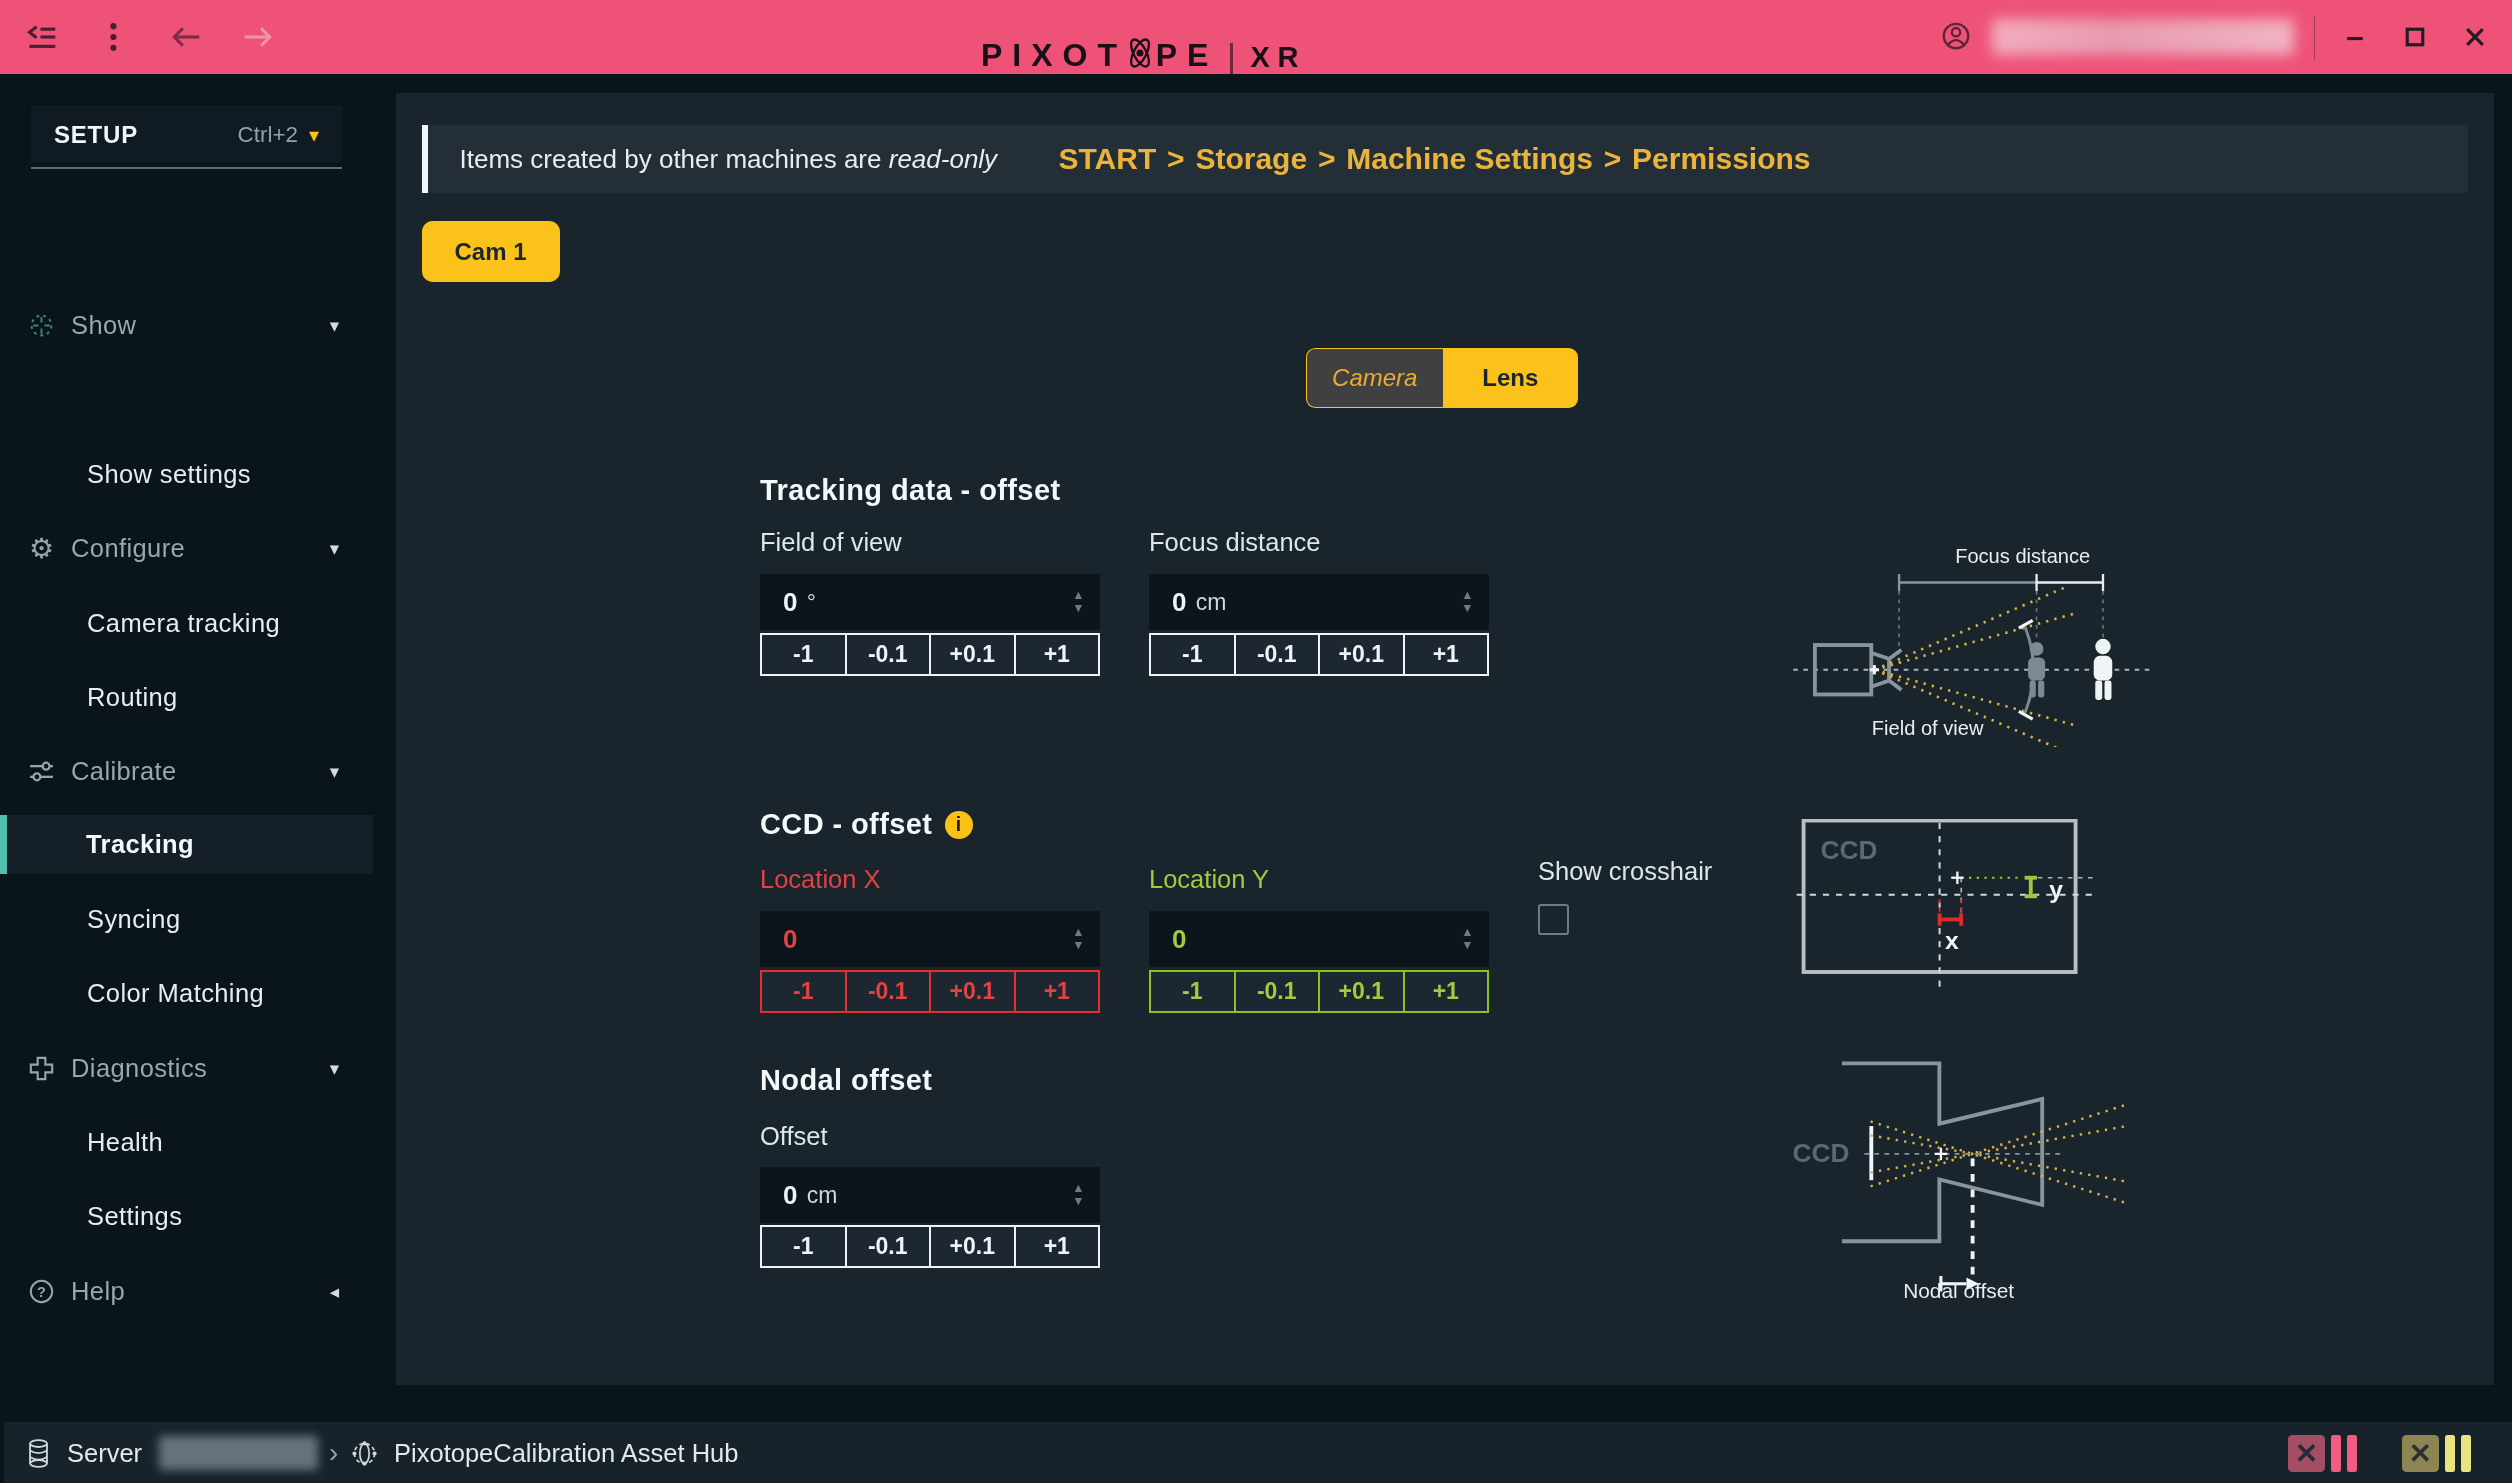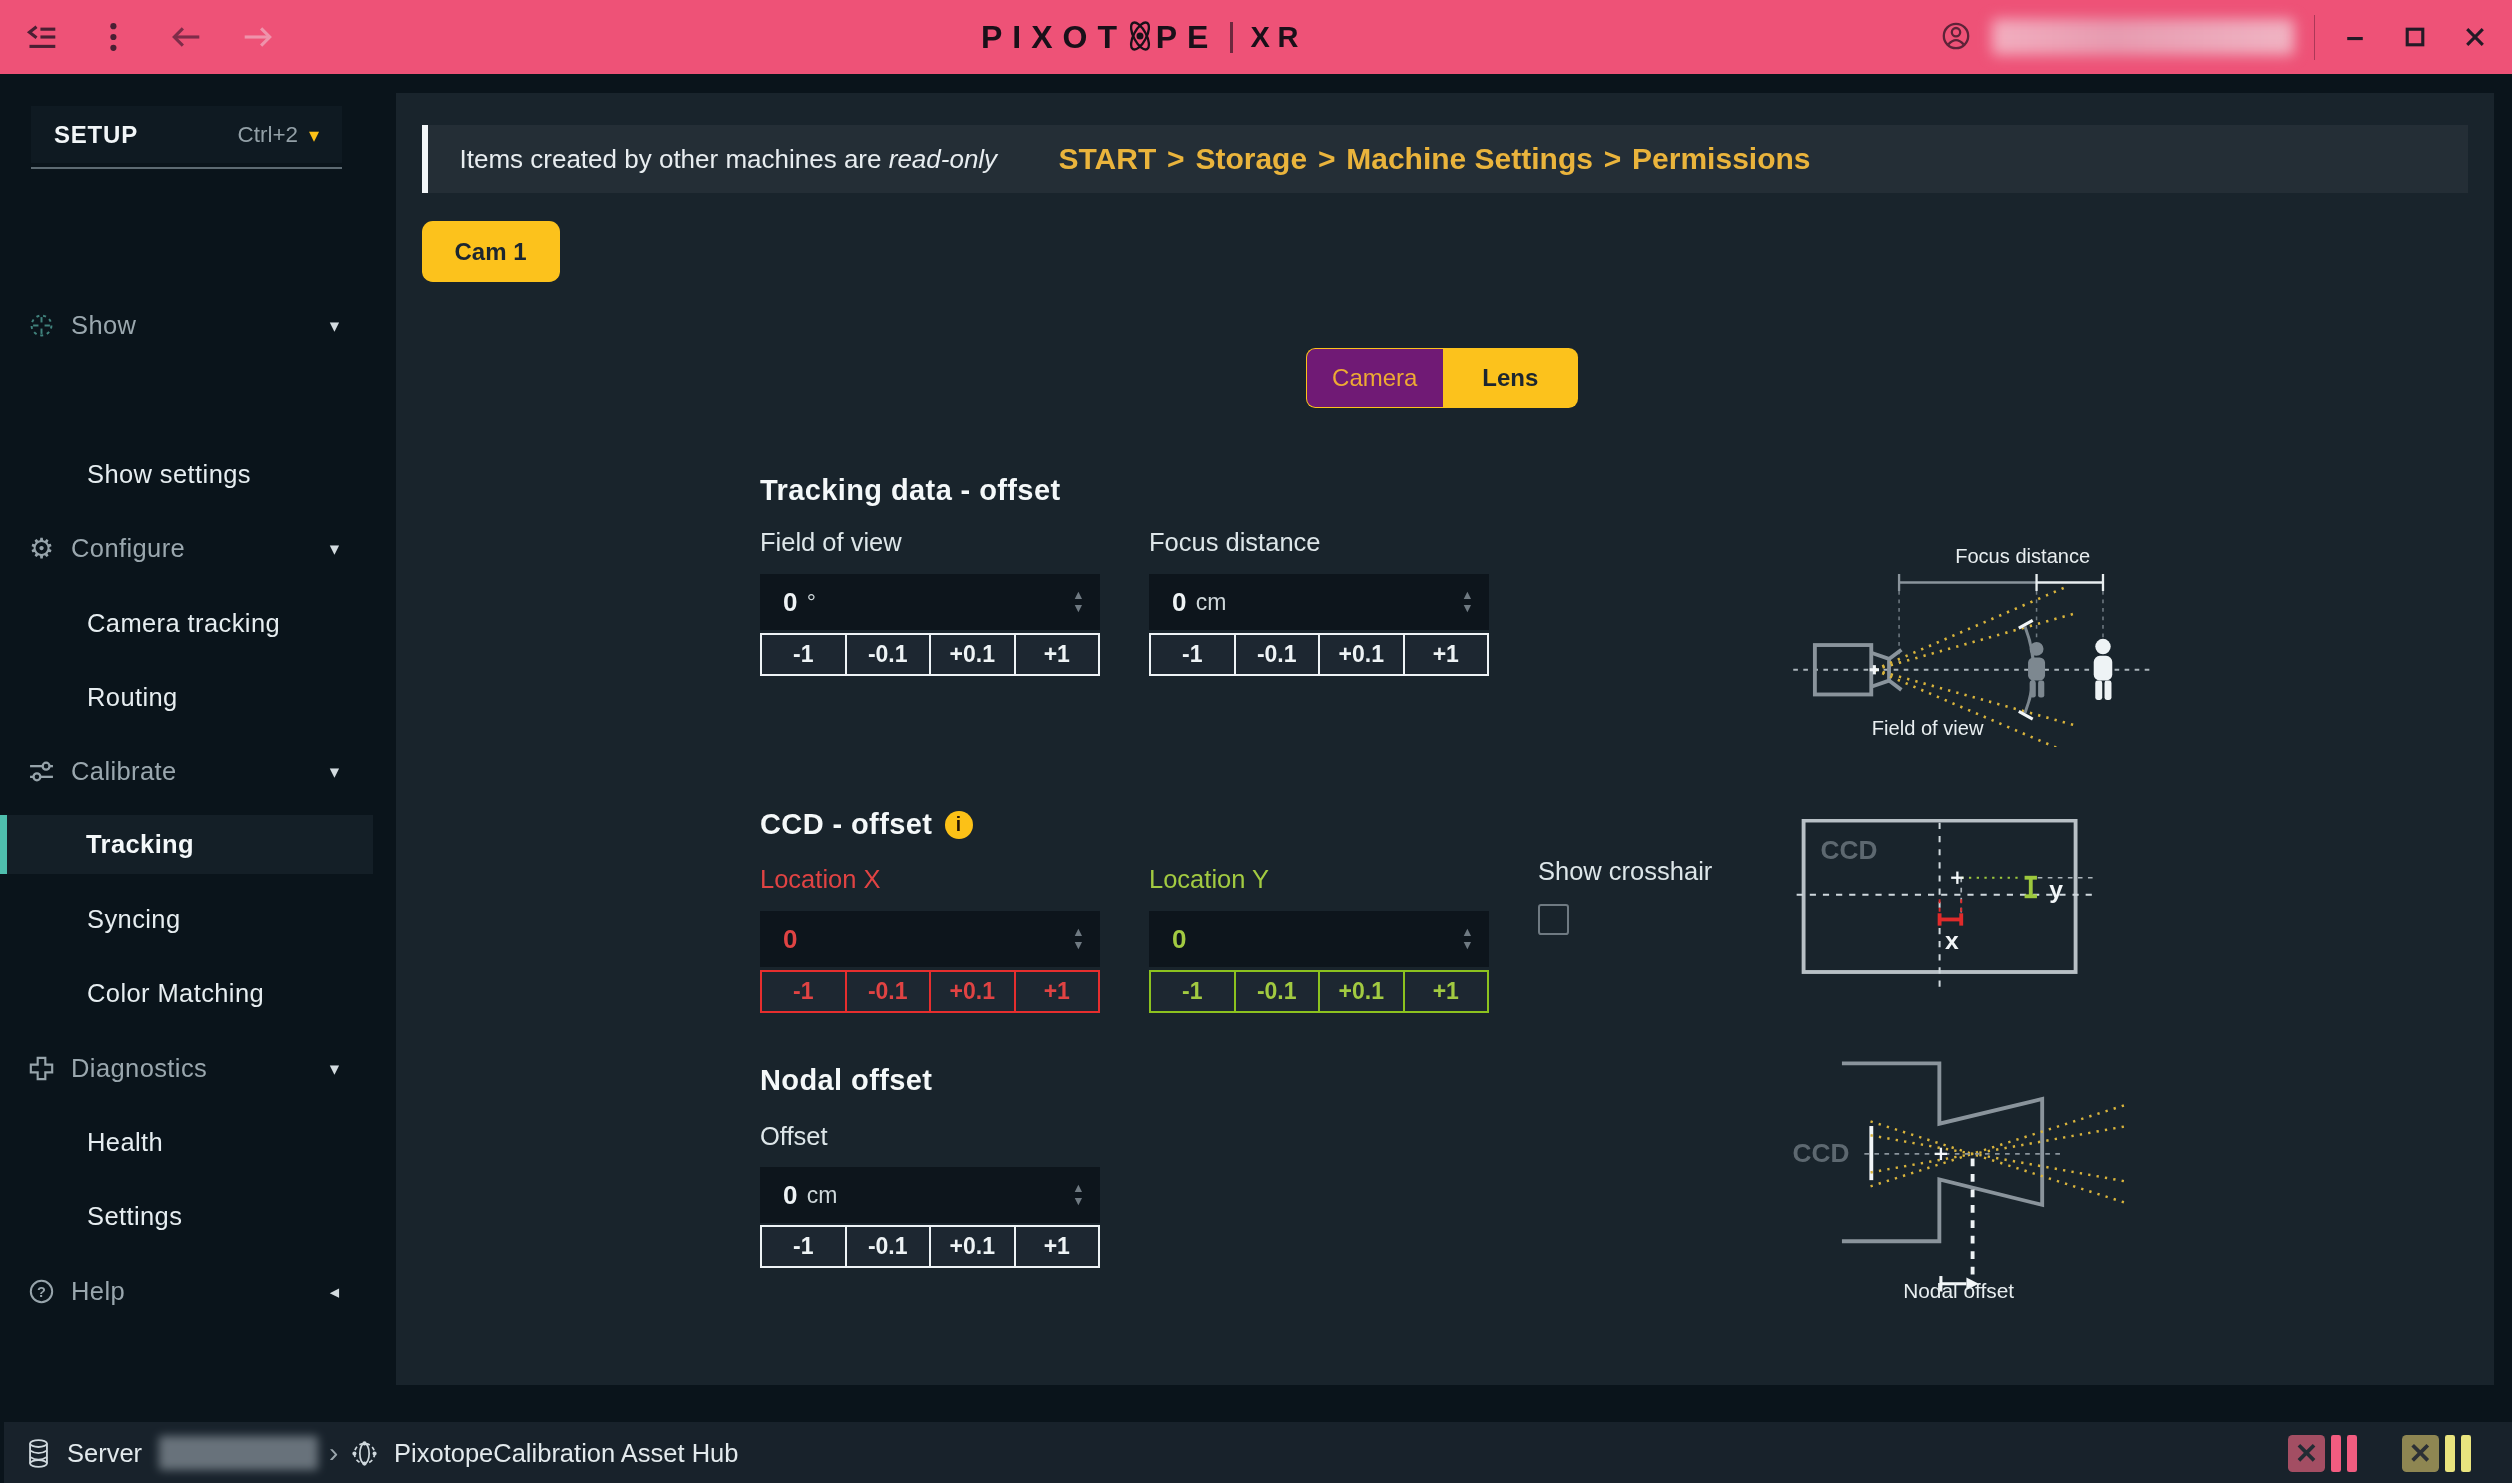--- a/index.html
+++ b/index.html
@@ -4,21 +4,21 @@
 <style>
   html,body{margin:0;padding:0;width:2512px;height:1484px;background:#0a141b;
     font-family:"Liberation Sans", sans-serif; overflow:hidden; position:relative;}
   *{box-sizing:border-box;}
 
   
   .titlebar{position:absolute;left:0;top:0;width:2512px;height:74px;background:#ee5277;
     display:flex;align-items:center;}
   .tb-left{position:absolute;left:21.7px;top:0;height:74px;display:flex;align-items:center;gap:32px;}
   .tb-btn{width:40px;height:40px;display:flex;align-items:center;justify-content:center;cursor:pointer;}
-  .logo{position:absolute;left:981px;top:0;height:74px;display:flex;align-items:center;gap:1px;color:#191019;}
+  .logo{position:absolute;left:981px;top:0;height:74px;display:flex;align-items:flex-end;gap:1px;color:#191019;}
   .logo .word{font-size:32px;font-weight:800;letter-spacing:10px;}
   .logo .atom{margin:0 -3.1px 0 -6.2px;}
   .logo .pipe{width:2.3px;height:31px;background:#2a1220;opacity:.65;margin:0 17px 0 10.8px;}
   .logo .suffix{font-size:29px;font-weight:700;letter-spacing:7.7px;}
   .tb-right{position:absolute;right:17px;top:0;height:74px;display:flex;align-items:center;gap:20px;}
   .redacted-email{width:302px;height:36px;border-radius:4.6px;
     background:linear-gradient(90deg,#f2aebf,#e79bb0 40%,#f0b4c3);filter:blur(7px);}
   .tb-divider{width:1.5px;height:45px;background:rgba(50,8,28,.35);}
   .win-btn{width:40px;height:40px;display:flex;align-items:center;justify-content:center;cursor:pointer;}
 
@@ -46,22 +46,22 @@
     border-left:6.2px solid #f2f6f8;display:flex;align-items:center;}
   .notice-text{margin-left:32px;font-size:26px;color:#e8edf0;}
   .notice-text i{font-style:italic;}
   .breadcrumb{position:absolute;left:631px;top:0;height:68px;display:flex;align-items:center;gap:10.8px;
     font-size:30px;font-weight:700;color:#eab43c;}
   .cam-tab{position:absolute;left:25.5px;top:128px;width:138px;height:61px;background:#fcc21c;
     border:none;border-radius:10.8px;font-size:24px;font-weight:600;color:#1c2630;cursor:pointer;
     font-family:"Liberation Sans",sans-serif;}
   .toggle{position:absolute;left:910px;top:255px;width:272px;height:60px;display:flex;}
   .toggle-seg{flex:1;display:flex;align-items:center;justify-content:center;font-size:24px;cursor:pointer;}
-  .toggle-seg.camera{background:#701a75;border:1.5px solid #fcc21c;border-right:none;
-    border-radius:9.3px 0 0 9.3px;color:#edaa33;}
+  .toggle-seg.camera{background:#404040;border:1.5px solid #fcc21c;border-right:none;
+    border-radius:9.3px 0 0 9.3px;color:#edaa33;font-style:italic;}
   .toggle-seg.lens{background:#fcc21c;border-radius:0 9.3px 9.3px 0;color:#1c2630;font-weight:600;}
 
   .h2{position:absolute;font-size:29px;font-weight:700;color:#f4f8f9;letter-spacing:0.4px;
     display:flex;align-items:center;gap:12.4px;}
   .info-icon{width:28px;height:28px;border-radius:50%;background:#fcc117;color:#271505;
     display:flex;align-items:center;justify-content:center;font-size:19.3px;font-weight:800;cursor:pointer;}
   .field-label{position:absolute;font-size:25.5px;color:#dde6e9;}
   .field-label.red{color:#e04343;}
   .field-label.green{color:#a2ca41;}
   .input{position:absolute;width:340px;height:56px;background:#0d151c;display:flex;align-items:center;

